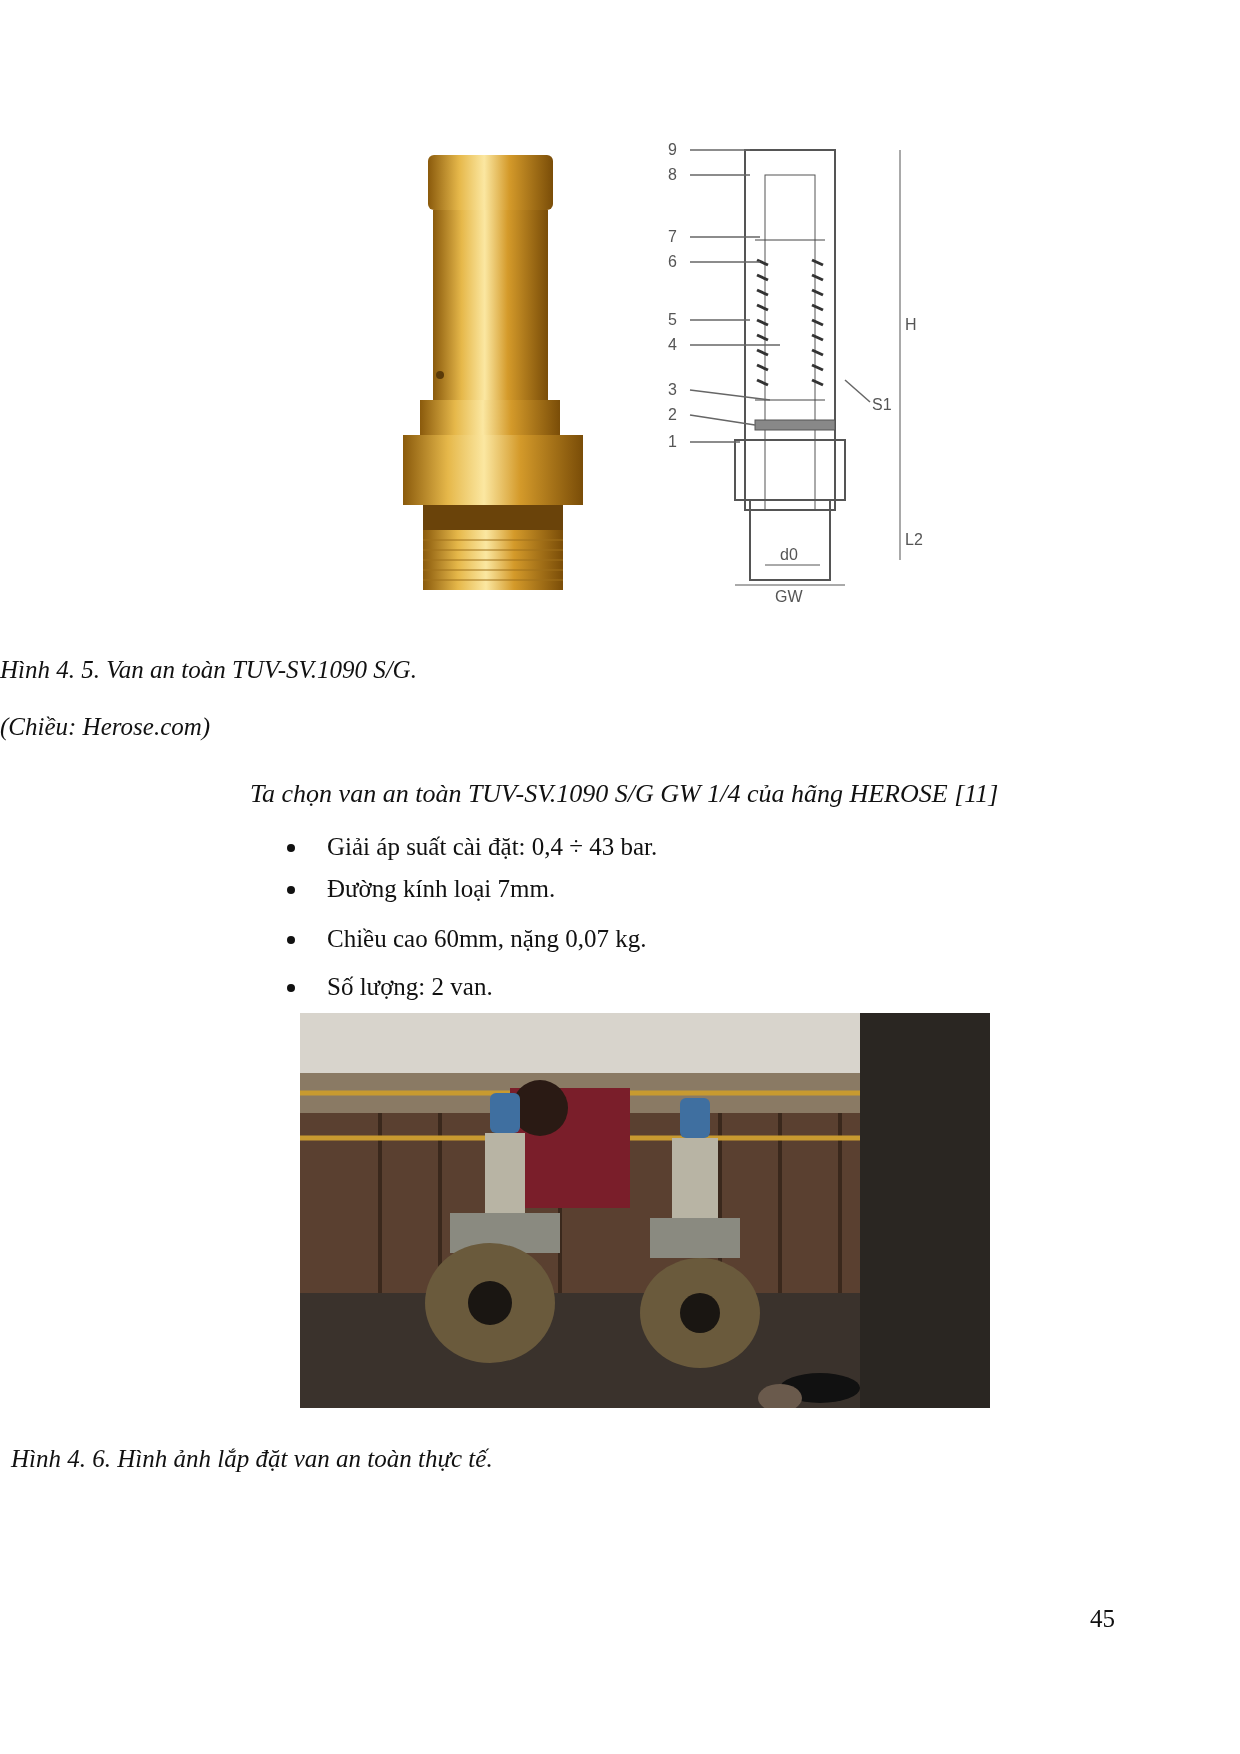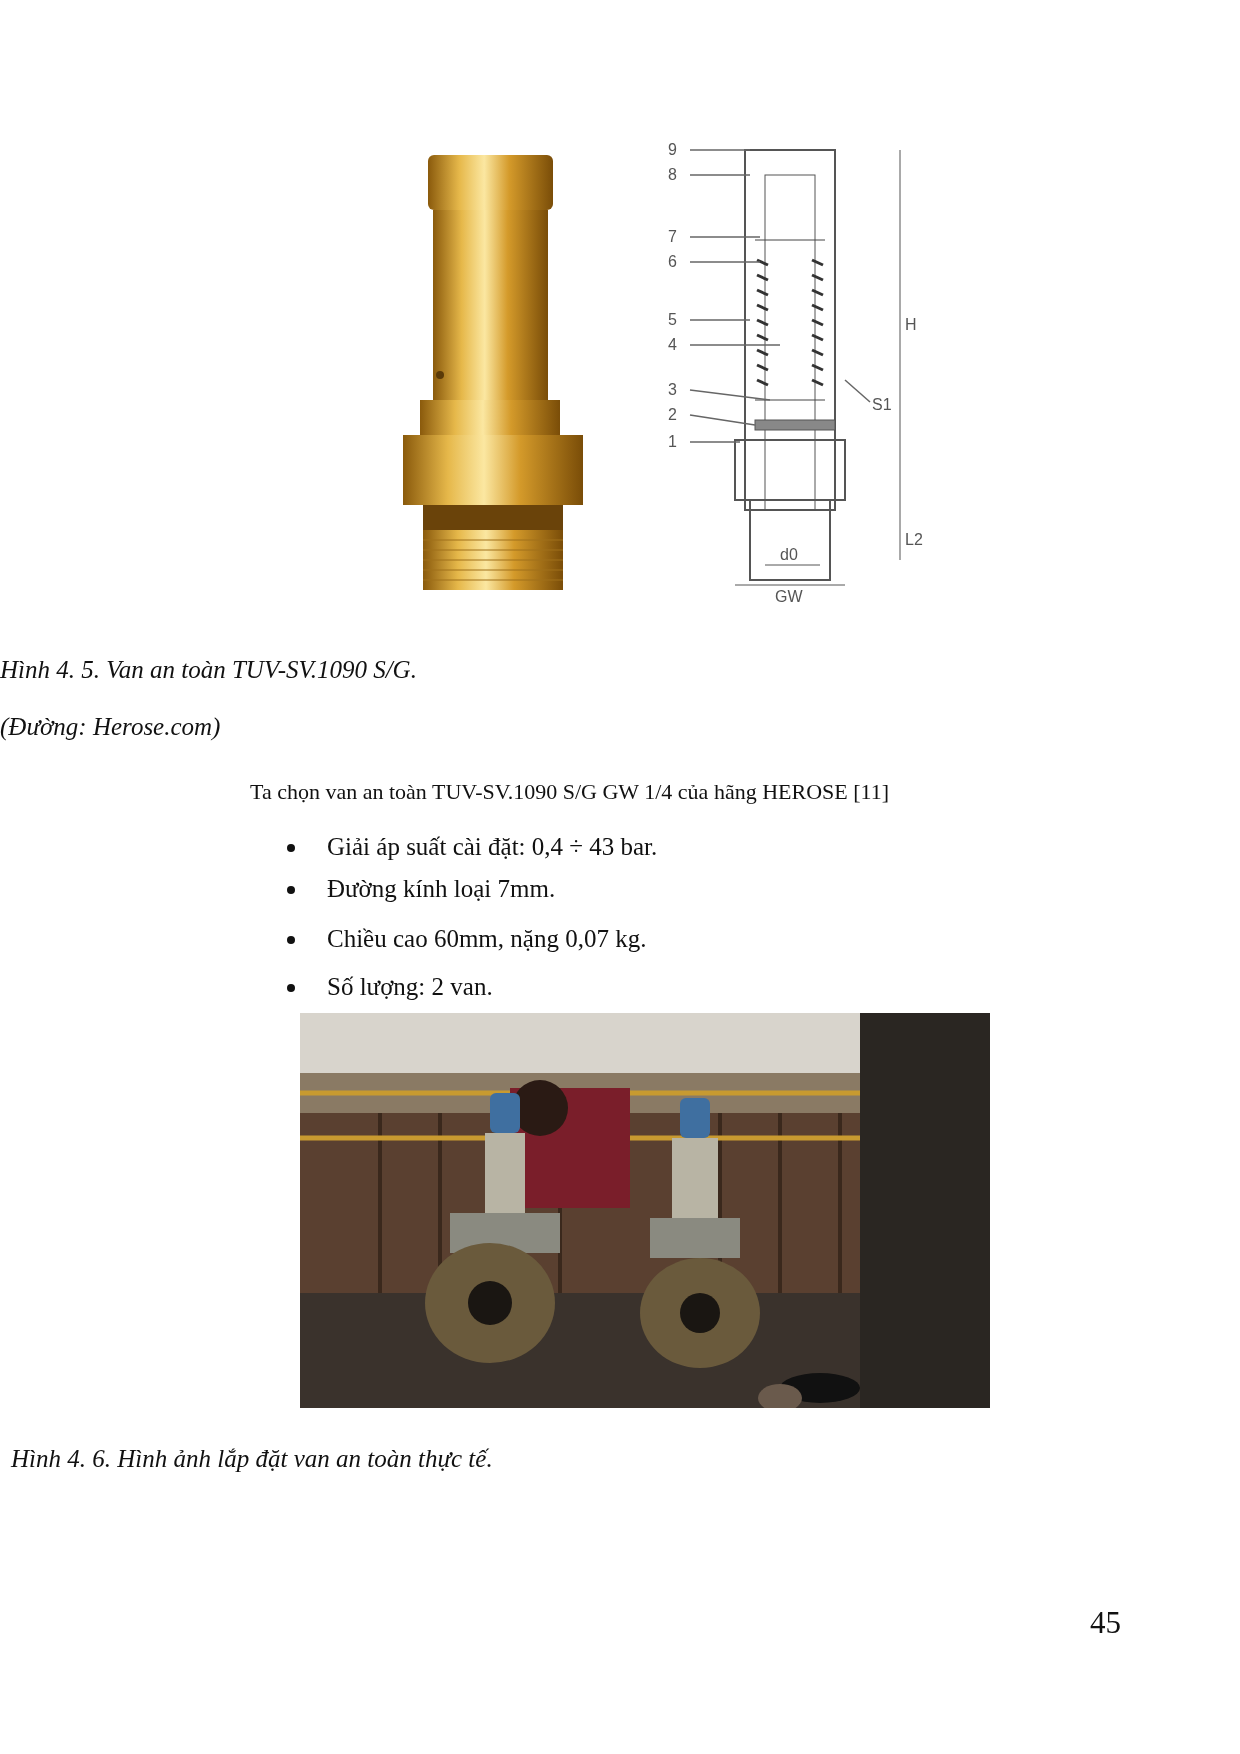--- a/index.html
+++ b/index.html
@@ -1,22 +1,22 @@
 <!DOCTYPE html>
 <html><head>
 <meta charset="utf-8">
 <style>
 html,body{margin:0;padding:0;background:#fff;}
 body{width:1240px;height:1754px;position:relative;overflow:hidden;font-family:"Liberation Serif","DejaVu Serif",serif;color:#111;}
 .abs{position:absolute;}
 .caption{font-style:italic;font-size:25px;text-align:left;width:1240px;left:0;}
-.para{font-size:22px;}
+.para{font-size:26px;font-style:italic;}
 .bullet{font-size:25px;}
 .bullet .dot{position:absolute;left:-40px;top:11px;width:8px;height:8px;border-radius:50%;background:#111;}
-.pgnum{font-size:31px;}
+.pgnum{font-size:25px;}
 </style>
 </head>
 <body>
 
 <div class="abs" style="left:398px;top:150px;width:190px;height:445px;">
 <svg width="190" height="445" viewBox="0 0 190 445">
 <defs>
 <linearGradient id="brass" x1="0" x2="1" y1="0" y2="0">
 <stop offset="0" stop-color="#8a5a0c"></stop>
           <stop offset="0.25" stop-color="#e6b84a"></stop>
@@ -102,21 +102,21 @@
 <text x="245" y="190">H</text>
 <text x="212" y="270">S1</text>
 <text x="245" y="405">L2</text>
 <text x="120" y="420">d0</text>
 <text x="115" y="462">GW</text>
 </g>
 </svg>
 </div>
 
 <div class="abs caption" style="top:656px;">Hình 4. 5. Van an toàn TUV-SV.1090 S/G.</div>
-<div class="abs caption" style="top:713px;">(Đường: Herose.com)</div>
+<div class="abs caption" style="top:713px;">(Chiều: Herose.com)</div>
 
 <div class="abs para" style="left:250px;top:779px;">Ta chọn van an toàn TUV-SV.1090 S/G GW 1/4 của hãng HEROSE [11]</div>
 
 <div class="abs bullet" style="left:327px;top:825px;margin-top:8px;"><span class="dot"></span><span>Giải áp suất cài đặt: 0,4 ÷ 43 bar.</span></div>
 <div class="abs bullet" style="left:327px;top:875px;"><span class="dot"></span><span>Đường kính loại 7mm.</span></div>
 <div class="abs bullet" style="left:327px;top:925px;"><span class="dot"></span><span>Chiều cao 60mm, nặng 0,07 kg.</span></div>
 <div class="abs bullet" style="left:327px;top:973px;"><span class="dot"></span><span>Số lượng: 2 van.</span></div>
 
 <div class="abs" style="left:300px;top:1013px;width:690px;height:395px;overflow:hidden;background:#b9b3a8;">
 <svg width="690" height="395" viewBox="0 0 690 395">

